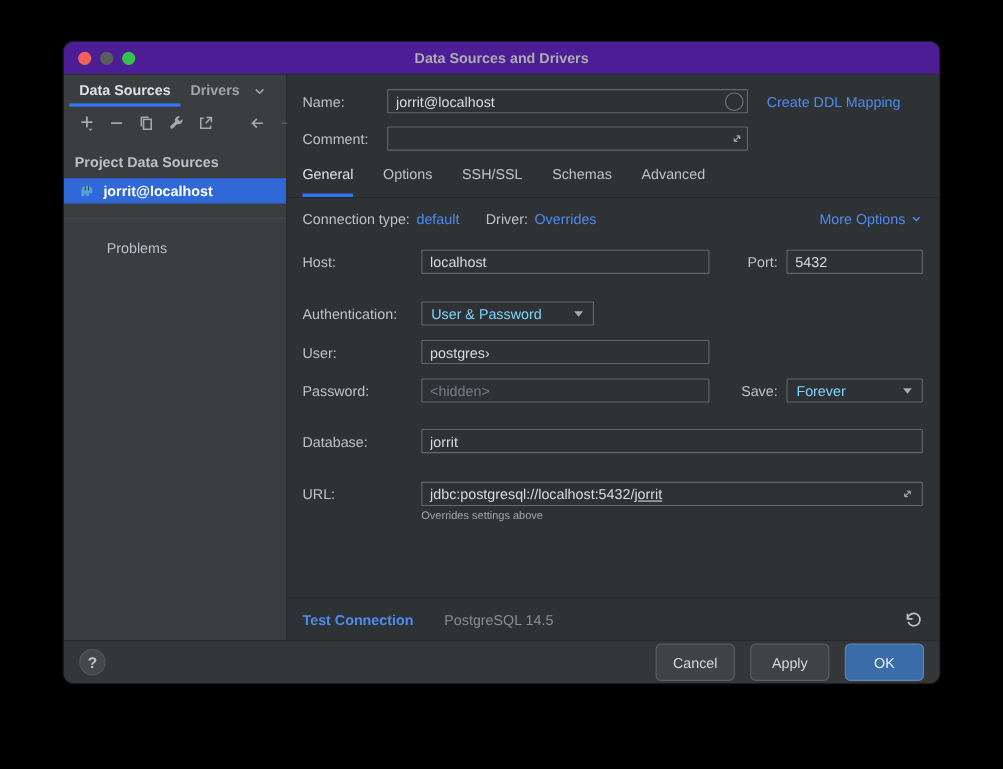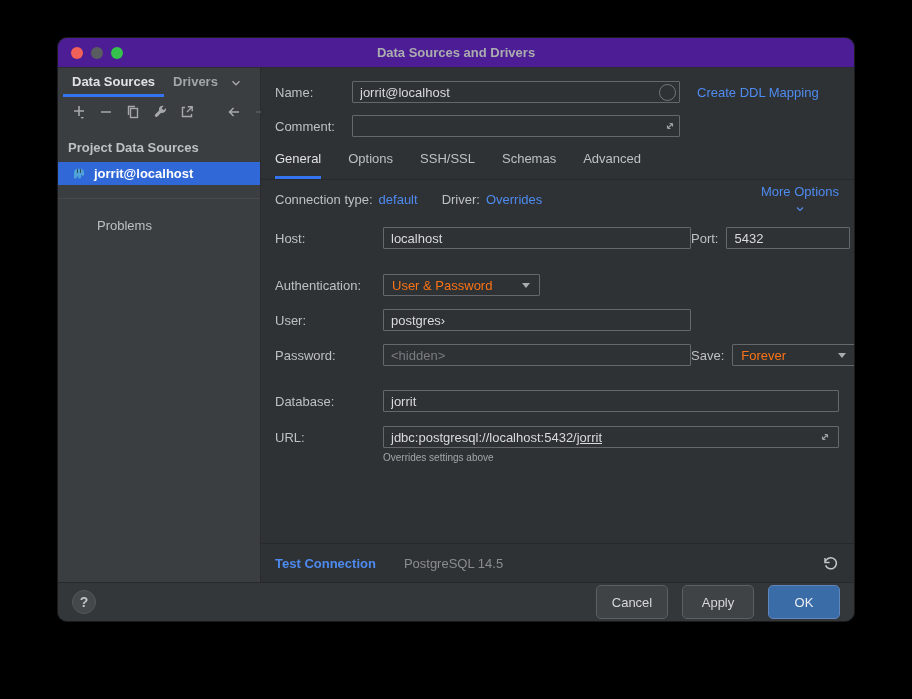--- a/index.html
+++ b/index.html
@@ -58,32 +58,32 @@
   .tabs-row{display:flex;gap:27px;margin-top:14px;}
   .tab{font-size:13px;color:#BDC0C4;padding-bottom:10px;border-bottom:3px solid transparent;cursor:default;}
   .tab.active{color:#DFE1E5;border-bottom-color:#3574F0;}
 
   .content{flex:1;min-height:0;padding:9px 15px 0 14px;}
   .frow{display:flex;align-items:center;}
   .flabel{flex:none;width:108px;font-size:13px;color:#BDC0C4;}
   .inline-lbl{font-size:13px;color:#BDC0C4;}
   .conn-row{height:20px;}
   .conn-row .pair{display:flex;gap:6px;margin-right:24px;}
-  .more-opts{margin-left:auto;display:flex;align-items:center;gap:4px;flex-direction:column;}
+  .more-opts{margin-left:auto;display:flex;align-items:center;gap:4px;}
   .row-host{margin-top:18px;}
   .row-auth{margin-top:25px;}
   .row-user{margin-top:13px;}
   .row-pwd{margin-top:13px;}
   .row-db{margin-top:24px;}
-  .row-url{margin-top:14px;}
-  .w-half{width:308px;flex:none;}
+  .row-url{margin-top:26px;}
+  .w-half{width:262px;flex:none;}
   .w-port{width:124px;flex:none;}
   .right-lbl{margin-left:auto;margin-right:8px;}
   .combo{box-sizing:border-box;height:22px;border:1px solid #64676B;border-radius:1px;display:flex;
-         align-items:center;padding:0 8px;font-size:13px;color:#f97316;cursor:default;}
+         align-items:center;padding:0 8px;font-size:13px;color:#7dd3fc;cursor:default;}
   .combo-auth{width:157px;flex:none;}
   .combo-save{width:124px;flex:none;}
   .combo .arrow{margin-left:auto;}
   .grow{flex:1;min-width:0;}
   .url-field{box-sizing:border-box;height:22px;border:1px solid #64676B;border-radius:1px;display:flex;
              align-items:center;padding:0 7px;font-size:13px;color:#D8DADE;}
   .url-db{text-decoration:underline;}
   .url-field .expand2{margin-left:auto;}
   .note-row{margin-top:4px;}
   .note{font-size:10px;color:#A3A6A9;}

